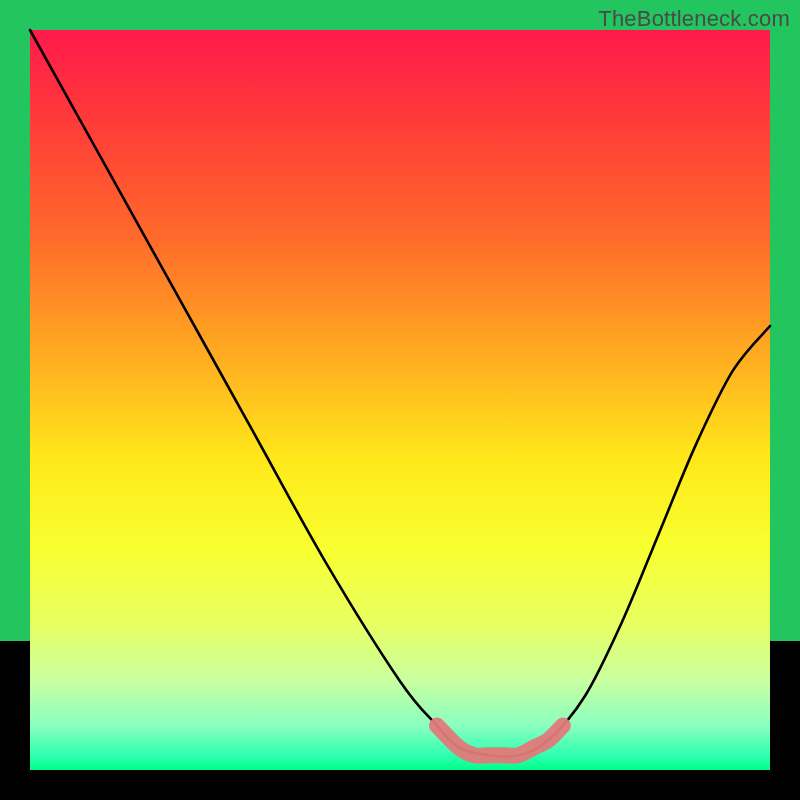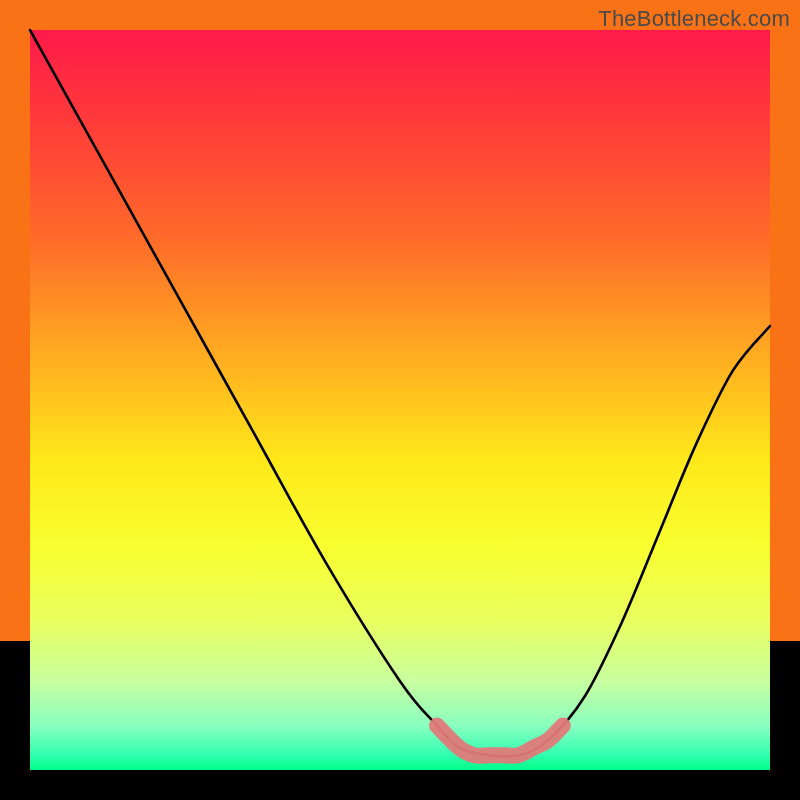--- a/index.html
+++ b/index.html
@@ -7,21 +7,21 @@
     padding: 0;
     width: 800px;
     height: 800px;
     overflow: hidden;
     background: #000;
   }
   .stage {
     position: relative;
     width: 800px;
     height: 641px;
-    background: #f97316;
+    background: #22c55e;
   }
   .plot {
     position: absolute;
     left: 30px;
     top: 30px;
     width: 740px;
     height: 740px;
     background: linear-gradient(to bottom,
       #ff1a4a 0%,
       #ff3a3a 12%,

